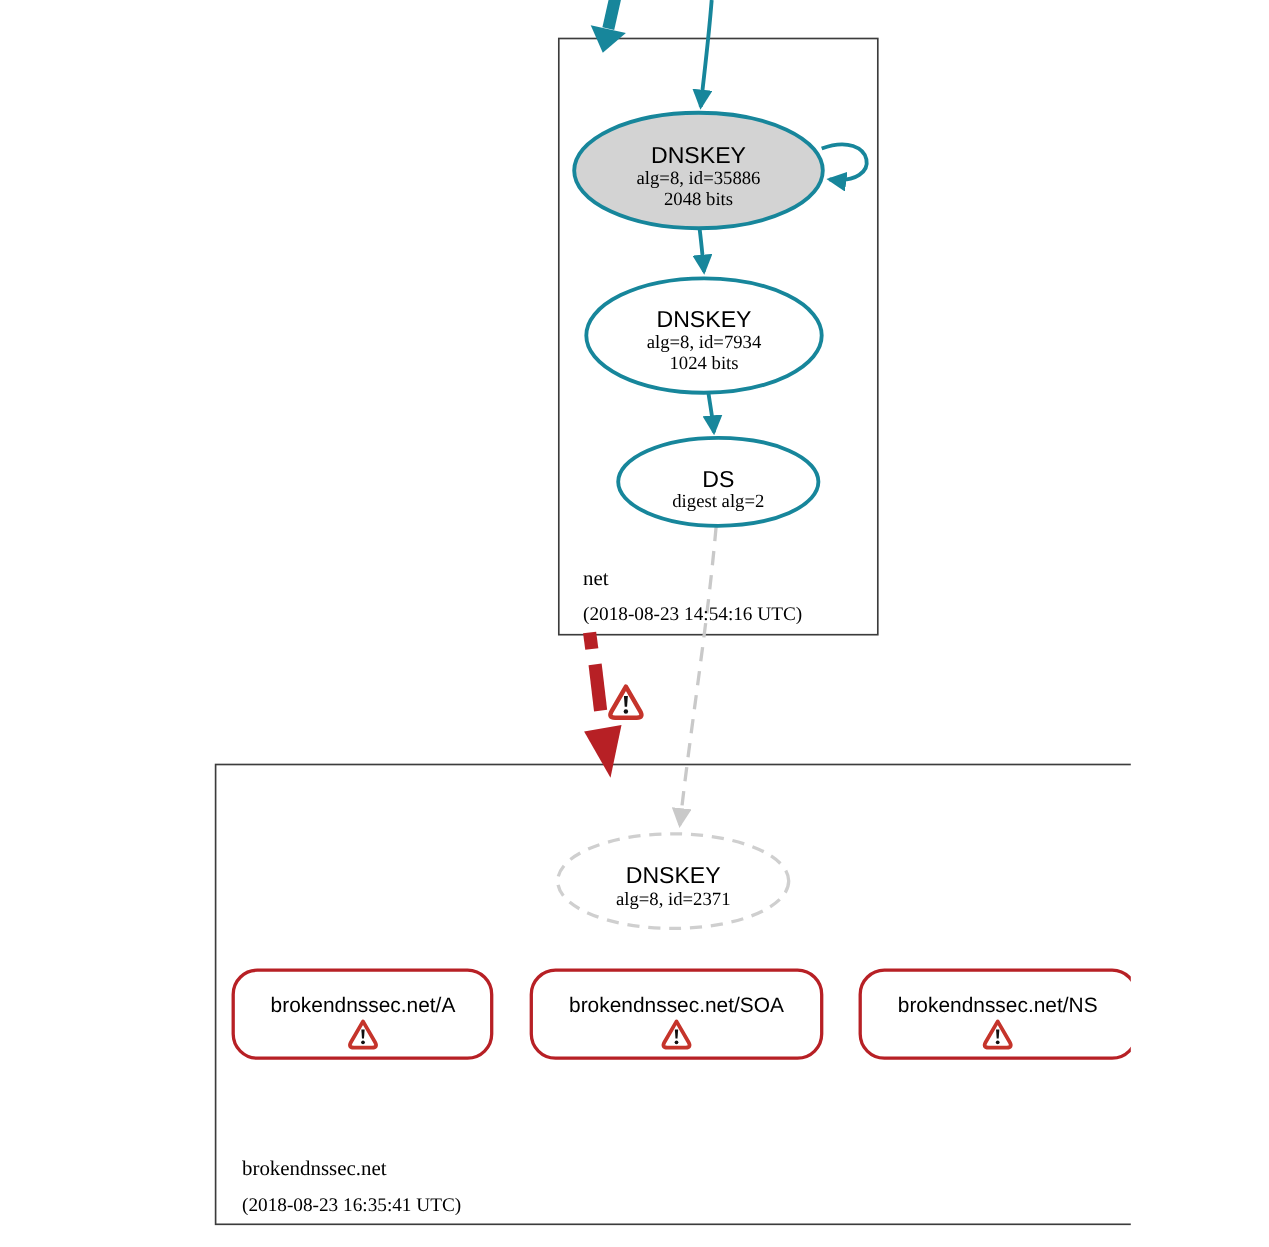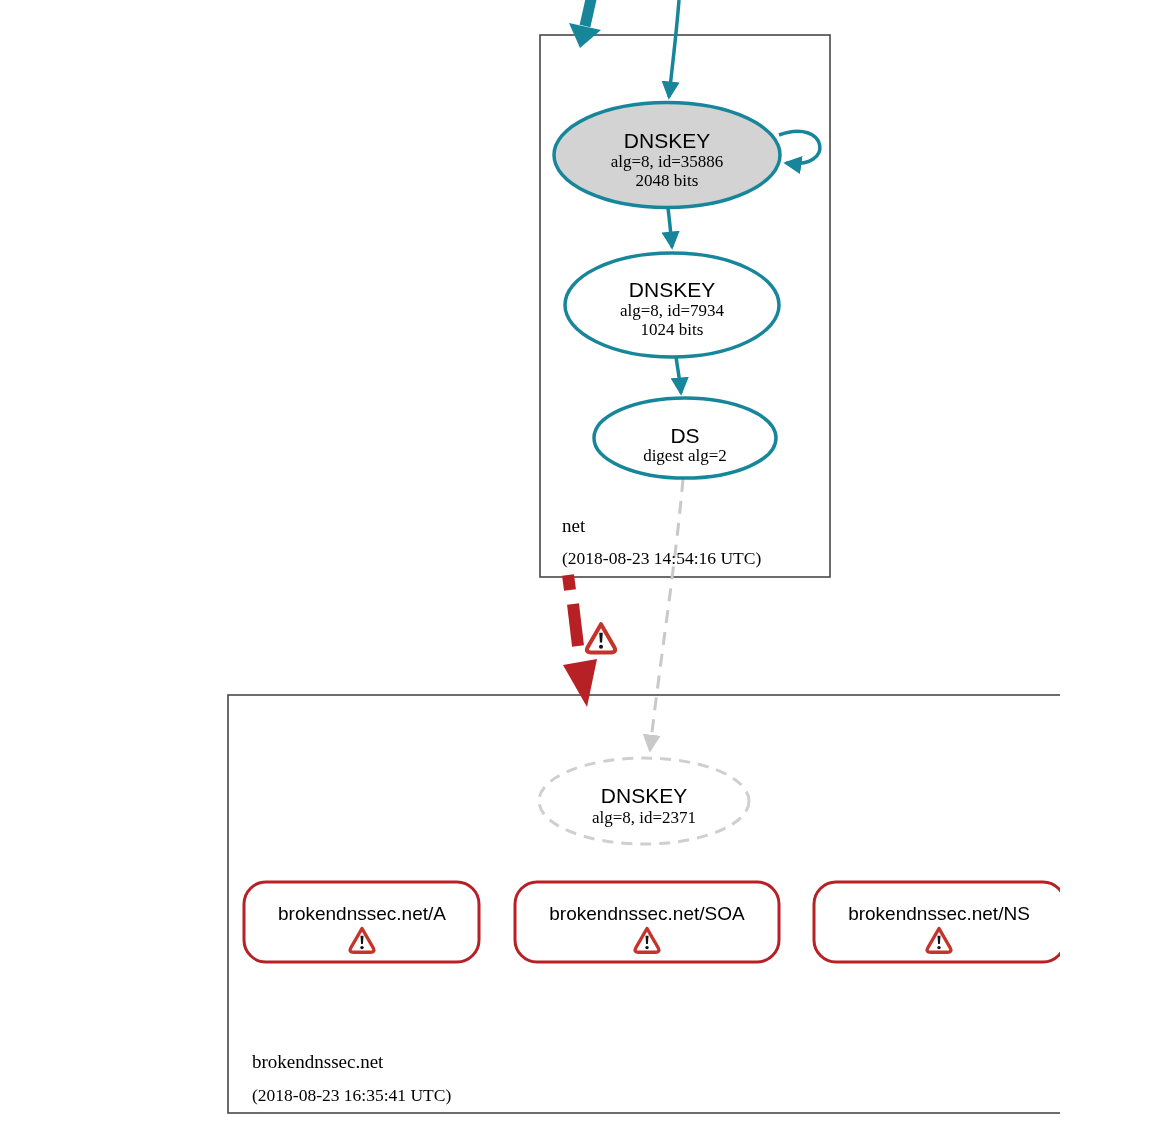--- a/index.html
+++ b/index.html
@@ -1,17 +1,17 @@
 <!DOCTYPE html>
 <html><head>
 <meta charset="utf-8">
 <style>
   html,body{margin:0;padding:0;background:#ffffff;}
   .canvas{position:relative;width:1028px;height:1134px;background:#ffffff;overflow:hidden;
-          font-family:"Liberation Sans", sans-serif;margin-left:32px;}
+          font-family:"Liberation Sans", sans-serif;}
   svg text{fill:#000000;}
   .node-title{font-family:"Liberation Sans", sans-serif;font-size:21px;}
   .node-detail{font-family:"Liberation Serif", serif;font-size:17px;}
   .rrset-label{font-family:"Liberation Sans", sans-serif;font-size:19px;}
   .zone-label{font-family:"Liberation Serif", serif;font-size:19px;}
   .zone-ts{font-family:"Liberation Serif", serif;font-size:17.5px;}
   .zone-box{fill:#ffffff;stroke:#3c3c3c;stroke-width:1.5;}
   .edge-teal{stroke:#17869b;fill:none;}
   .node-secure{stroke:#17869b;stroke-width:3.5;}
   .edge-gray{stroke:#c9c9c9;fill:none;}

